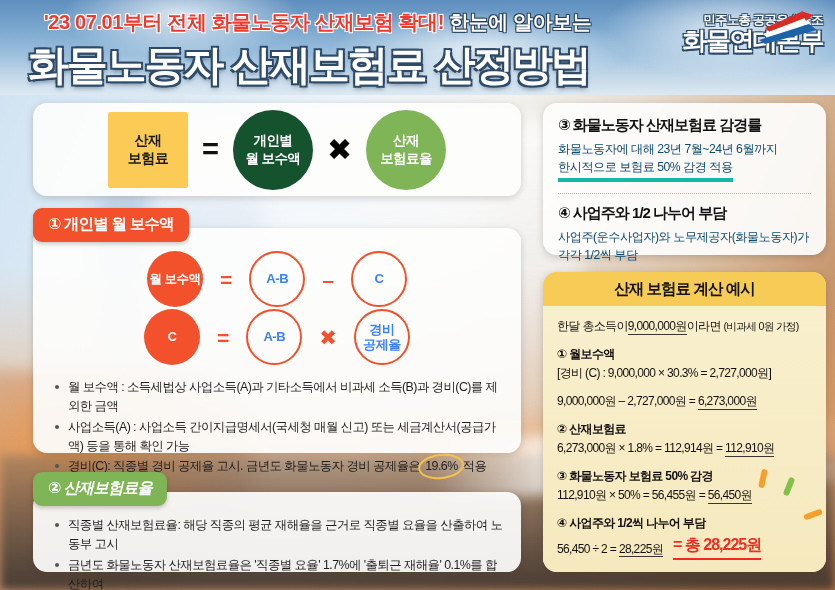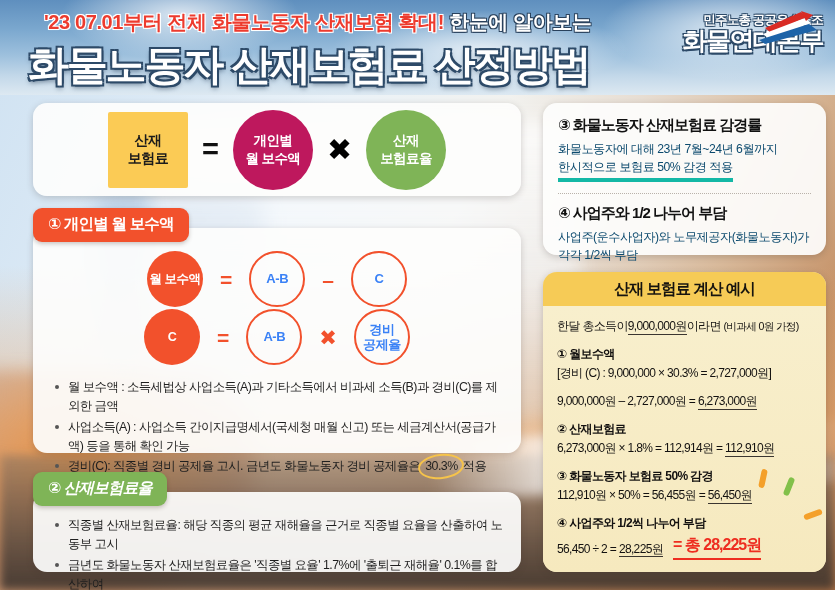--- a/index.html
+++ b/index.html
@@ -121,21 +121,21 @@
     height:100%;
     border-radius:16px;
   }
   .sq-yellow {
     width: 80px; height: 76px; background: #FBCB55; border-radius: 2px;
     display:flex; align-items:center; justify-content:center; text-align:center;
     font-size: 14px; font-weight: 800; color:#1b1b1b; line-height:1.25; letter-spacing:-0.6px;
   }
   .op { font-size: 29px; font-weight: 900; color:#111; line-height:1; }
   .circle-red-lg {
-    width: 80px; height: 80px; border-radius:50%; background:#be185d;
+    width: 80px; height: 80px; border-radius:50%; background:#14532d;
     display:flex; align-items:center; justify-content:center; text-align:center;
     color:#fff; font-size:13.5px; font-weight:800; line-height:1.3; letter-spacing:-0.6px;
   }
   .circle-green-lg {
     width: 80px; height: 80px; border-radius:50%; background:#7FB457;
     display:flex; align-items:center; justify-content:center; text-align:center;
     color:#fff; font-size:13.5px; font-weight:800; line-height:1.3; letter-spacing:-0.6px;
   }
   .x-mark { font-size: 30px; font-weight: 900; color:#000; line-height:1; }
 
@@ -318,21 +318,21 @@
           <span style="white-space:pre-line">경비
 공제율</span>
         </div>
       </div>
     </div>
     <ul class="bullets">
       <li>월 보수액 : 소득세법상 사업소득(A)과 기타소득에서 비과세 소득(B)과 경비(C)를 제외한 금액</li>
       <li>사업소득(A) : 사업소득 간이지급명세서(국세청 매월 신고) 또는 세금계산서(공급가액) 등을 통해 확인 가능</li>
       <li>
         <span>경비(C): 직종별 경비 공제율 고시. 금년도 화물노동자 경비 공제율은</span>
-        <span class="hl-circle">30.3%</span>
+        <span class="hl-circle">19.6%</span>
         <span>적용</span>
       </li>
     </ul>
   </div>
 
   <div class="badge badge-green" id="sec2-badge">② 산재보험료율</div>
   <div class="card" id="sec2-card">
     <ul class="bullets">
       <li>직종별 산재보험료율: 해당 직종의 평균 재해율을 근거로 직종별 요율을 산출하여 노동부 고시</li>
       <li>

